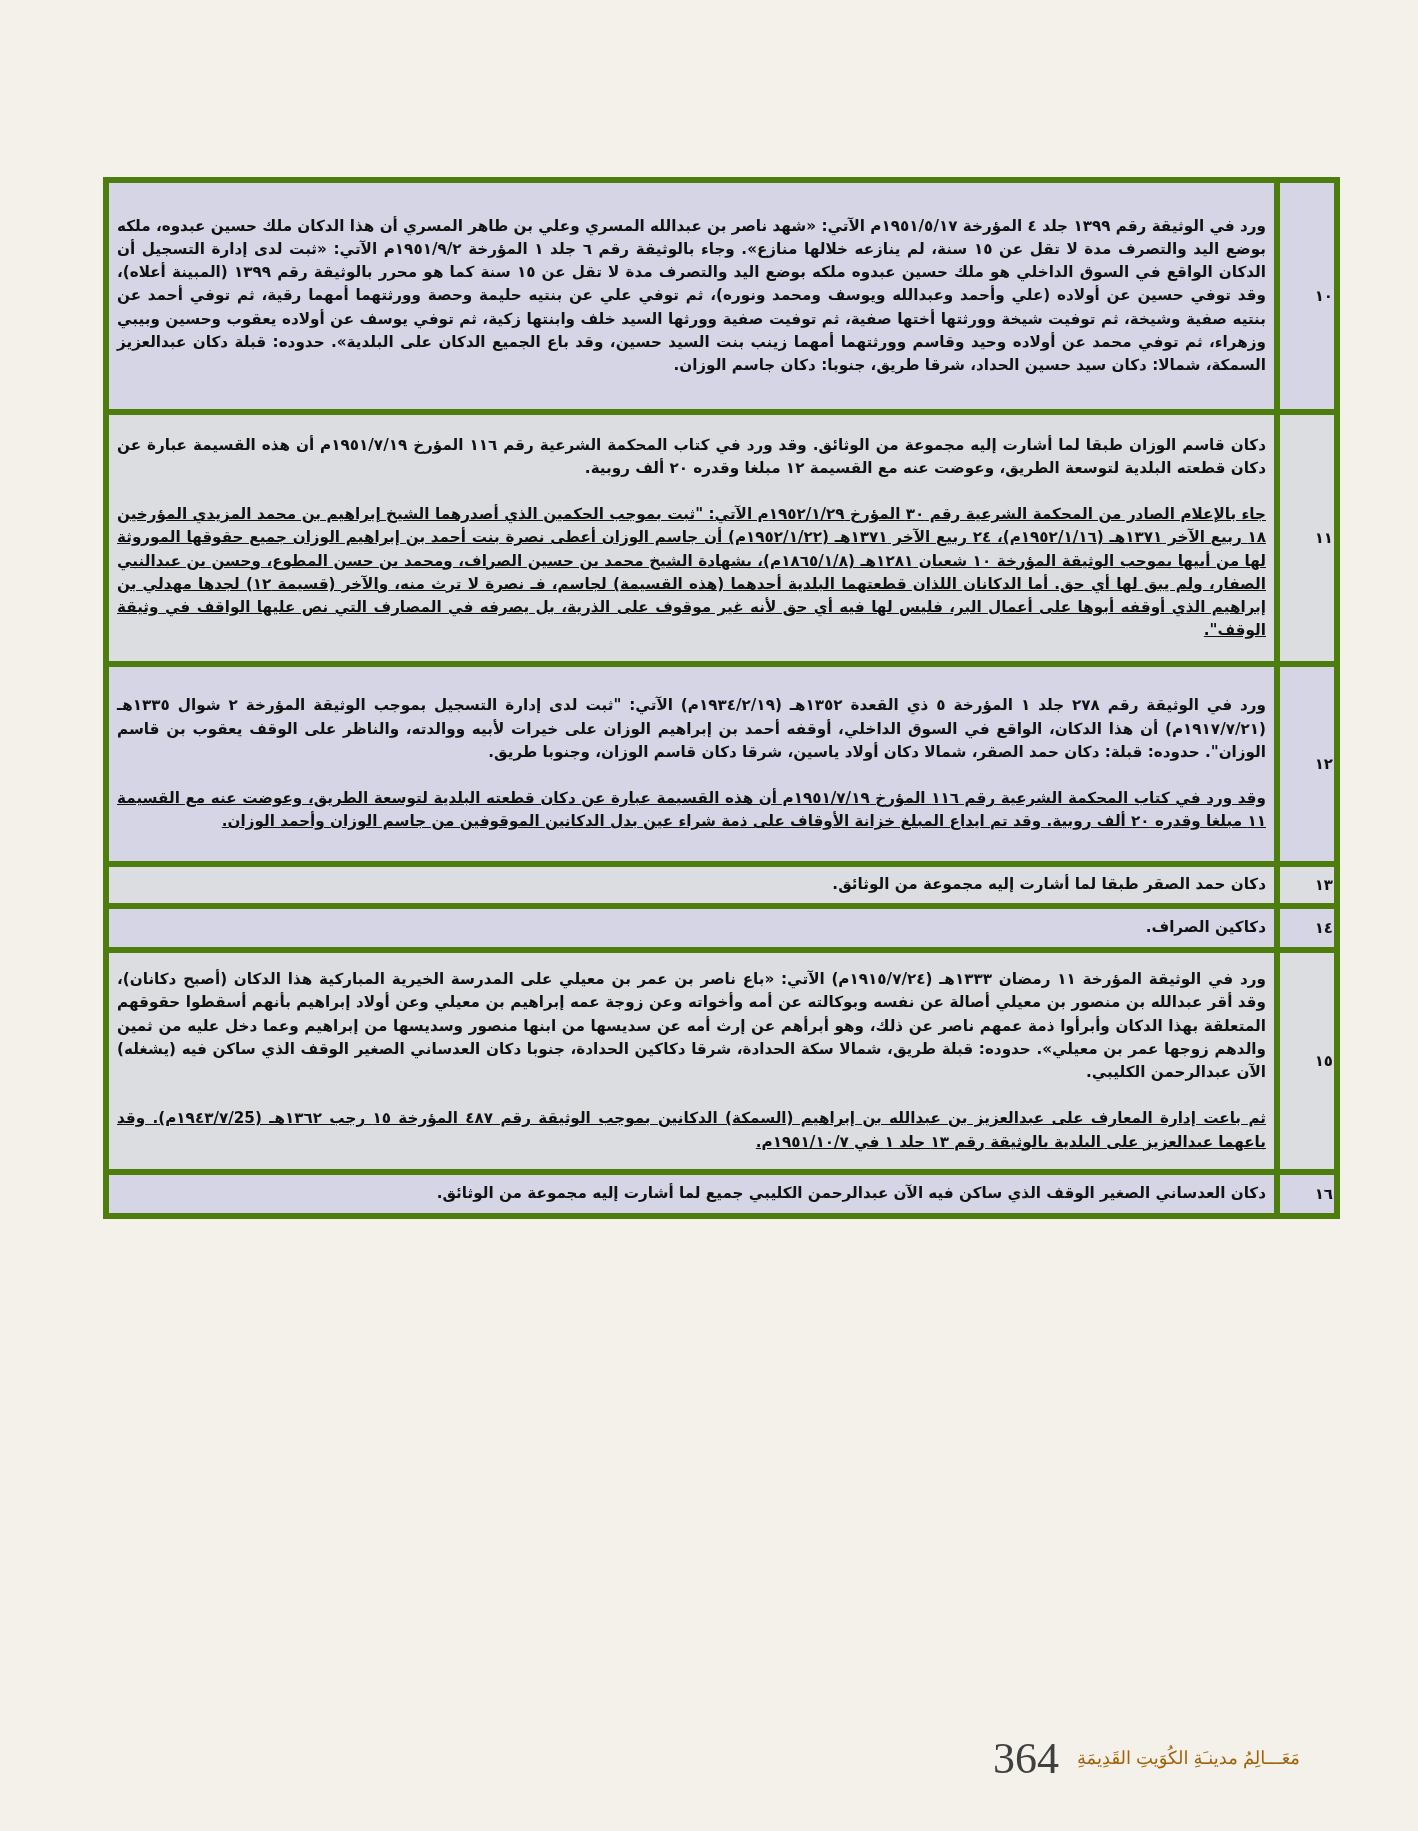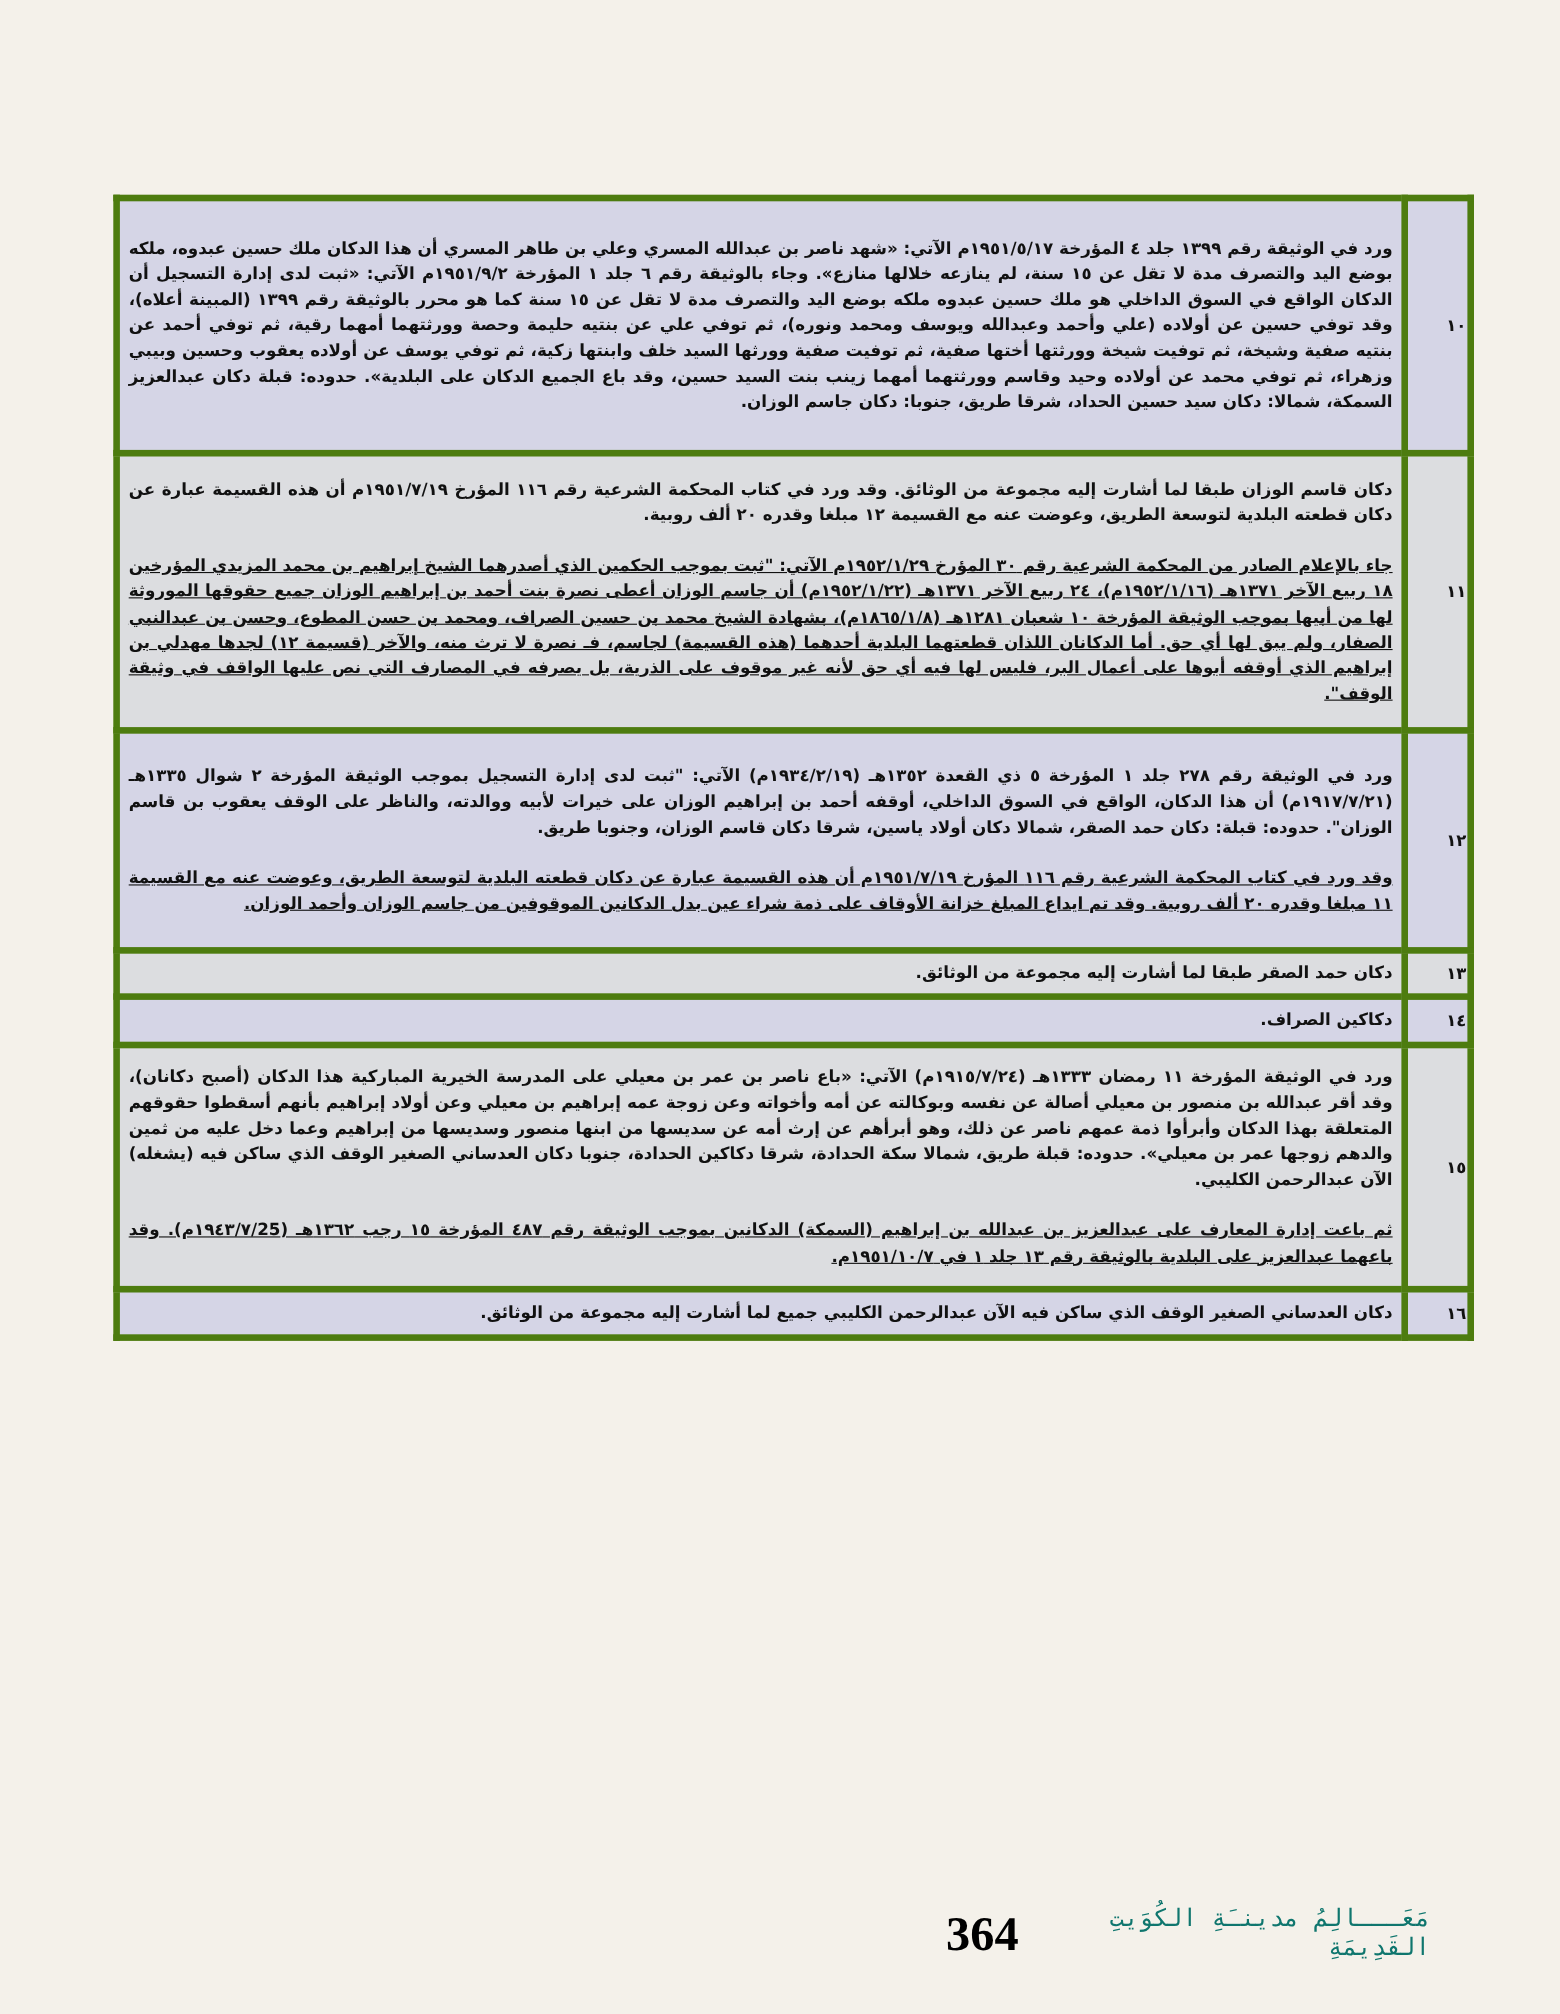--- a/index.html
+++ b/index.html
@@ -34,25 +34,25 @@
   .r12 { height:200px; }
   .r13 { height:42px; }
   .r14 { height:44px; }
   .r15 { height:222px; }
   .r16 { height:44px; }
   .footer {
     position:absolute; top:1728px; left:860px; width:440px; height:60px;
     direction:rtl; display:flex; align-items:center; gap:18px;
   }
   .footer-page {
-    font-family:"Liberation Serif", serif; font-weight:bold;
-    font-size:44px; color:#000000;
+    font-family:"Liberation Serif", serif; font-weight:normal;
+    font-size:44px; color:#404040;
   }
   .footer-title {
-    font-family:Liberation Mono, monospace; font-size:22px; color:#0f766e;
+    font-family:Liberation Sans, sans-serif; font-size:18px; color:#a16207;
     letter-spacing:0.5px;
   }
 </style>
 </head>
 <body>
 
 <table class="page-table">
   <tbody>
     <tr class="lav r10">
       <td class="num-cell">١٠</td>

